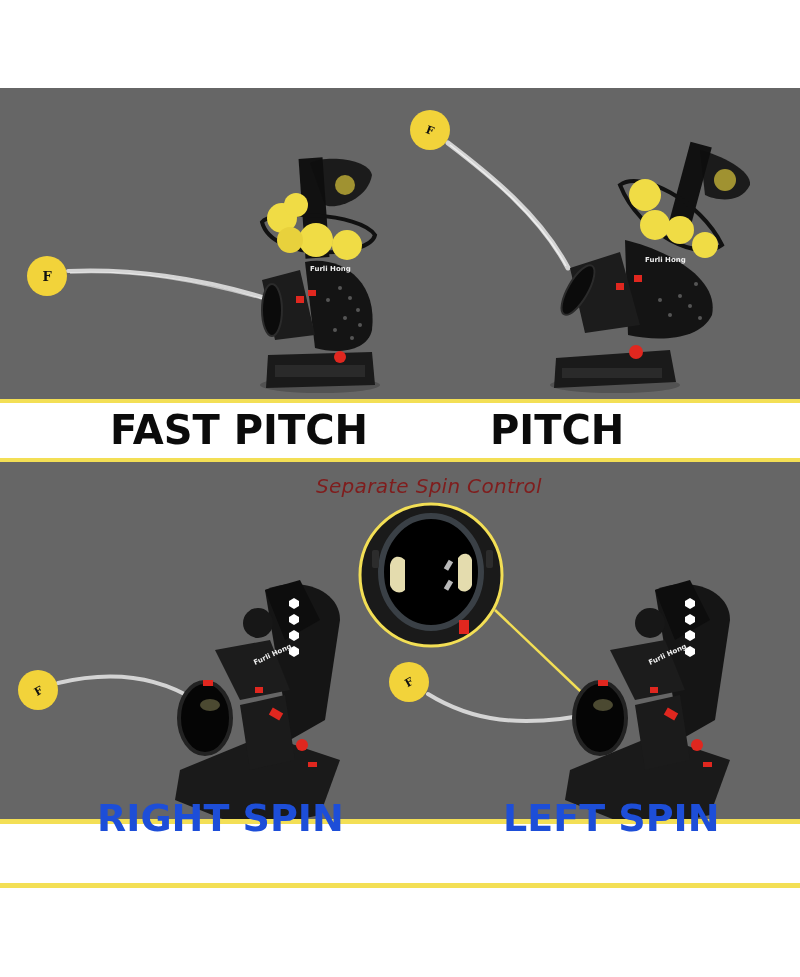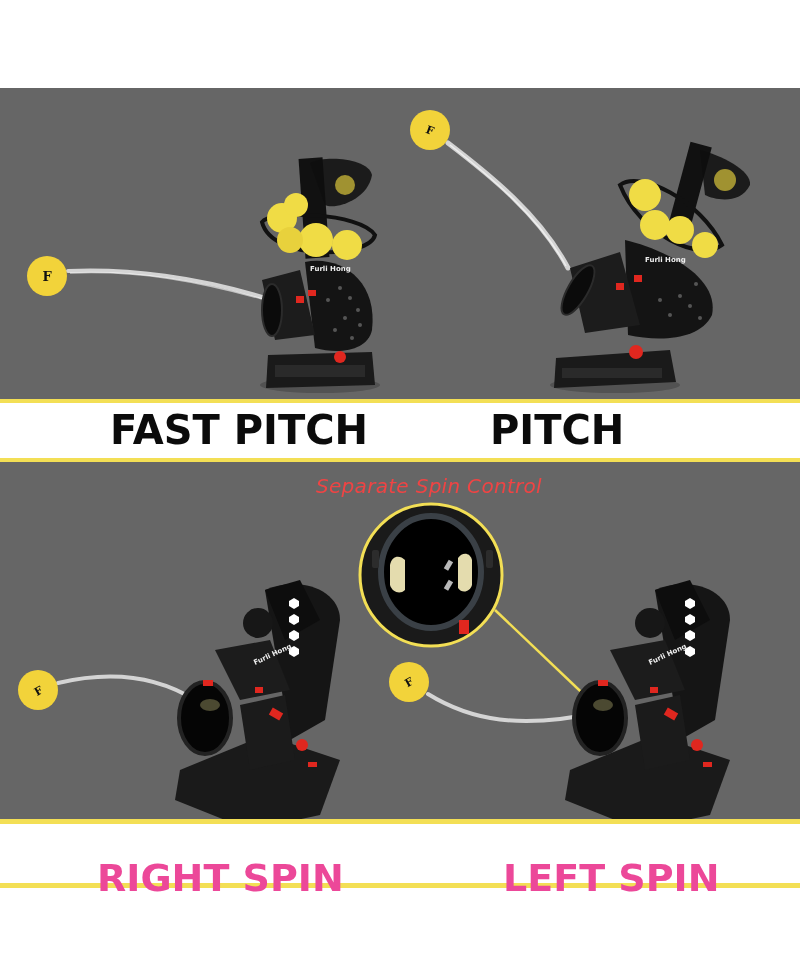--- a/index.html
+++ b/index.html
@@ -5,22 +5,22 @@
   html, body { margin: 0; padding: 0; background: #ffffff; }
   body { width: 800px; height: 977px; position: relative; overflow: hidden; font-family: "Liberation Sans", sans-serif; }
   .panel { position: absolute; left: 0; width: 800px; background: #666666; overflow: hidden; }
   .panel-top { top: 88px; height: 311px; }
   .panel-bottom { top: 462px; height: 357px; }
   .band { position: absolute; left: 0; width: 800px; background: #ffffff; }
   .band-top { top: 399px; height: 63px; border-top: 4px solid #f3df55; border-bottom: 4px solid #f3df55; box-sizing: border-box; }
   .band-bottom { top: 819px; height: 69px; border-top: 5px solid #f3df55; border-bottom: 5px solid #f3df55; box-sizing: border-box; }
   .label { position: absolute; font-family: "DejaVu Sans", sans-serif; font-weight: bold; white-space: nowrap; letter-spacing: 0px; }
   .label-top { top: 406px; font-size: 40px; line-height: 48px; color: #0b0b0b; }
-  .label-bottom { top: 854px; font-size: 38px; line-height: 48px; color: #ec4899; }
-  .caption { position: absolute; top: 474px; left: 316px; font-size: 20px; font-style: italic; color: #ef4444; font-family: "DejaVu Sans", sans-serif; font-weight: normal; letter-spacing: 0.3px; }
+  .label-bottom { top: 794px; font-size: 38px; line-height: 48px; color: #1d4ed8; }
+  .caption { position: absolute; top: 474px; left: 316px; font-size: 20px; font-style: italic; color: #7f1d1d; font-family: "DejaVu Sans", sans-serif; font-weight: normal; letter-spacing: 0.3px; }
   svg.art { position: absolute; left: 0; top: 0; }
 </style>
 </head>
 <body>
 
 <div class="panel panel-top">
   <svg class="art" width="800" height="311" viewBox="0 88 800 311">
 
     <g>
       <path d="M68 271 C130 268, 200 278, 262 297" stroke="#e8e8e8" stroke-width="4" fill="none" opacity="0.85" stroke-linecap="round"></path>

